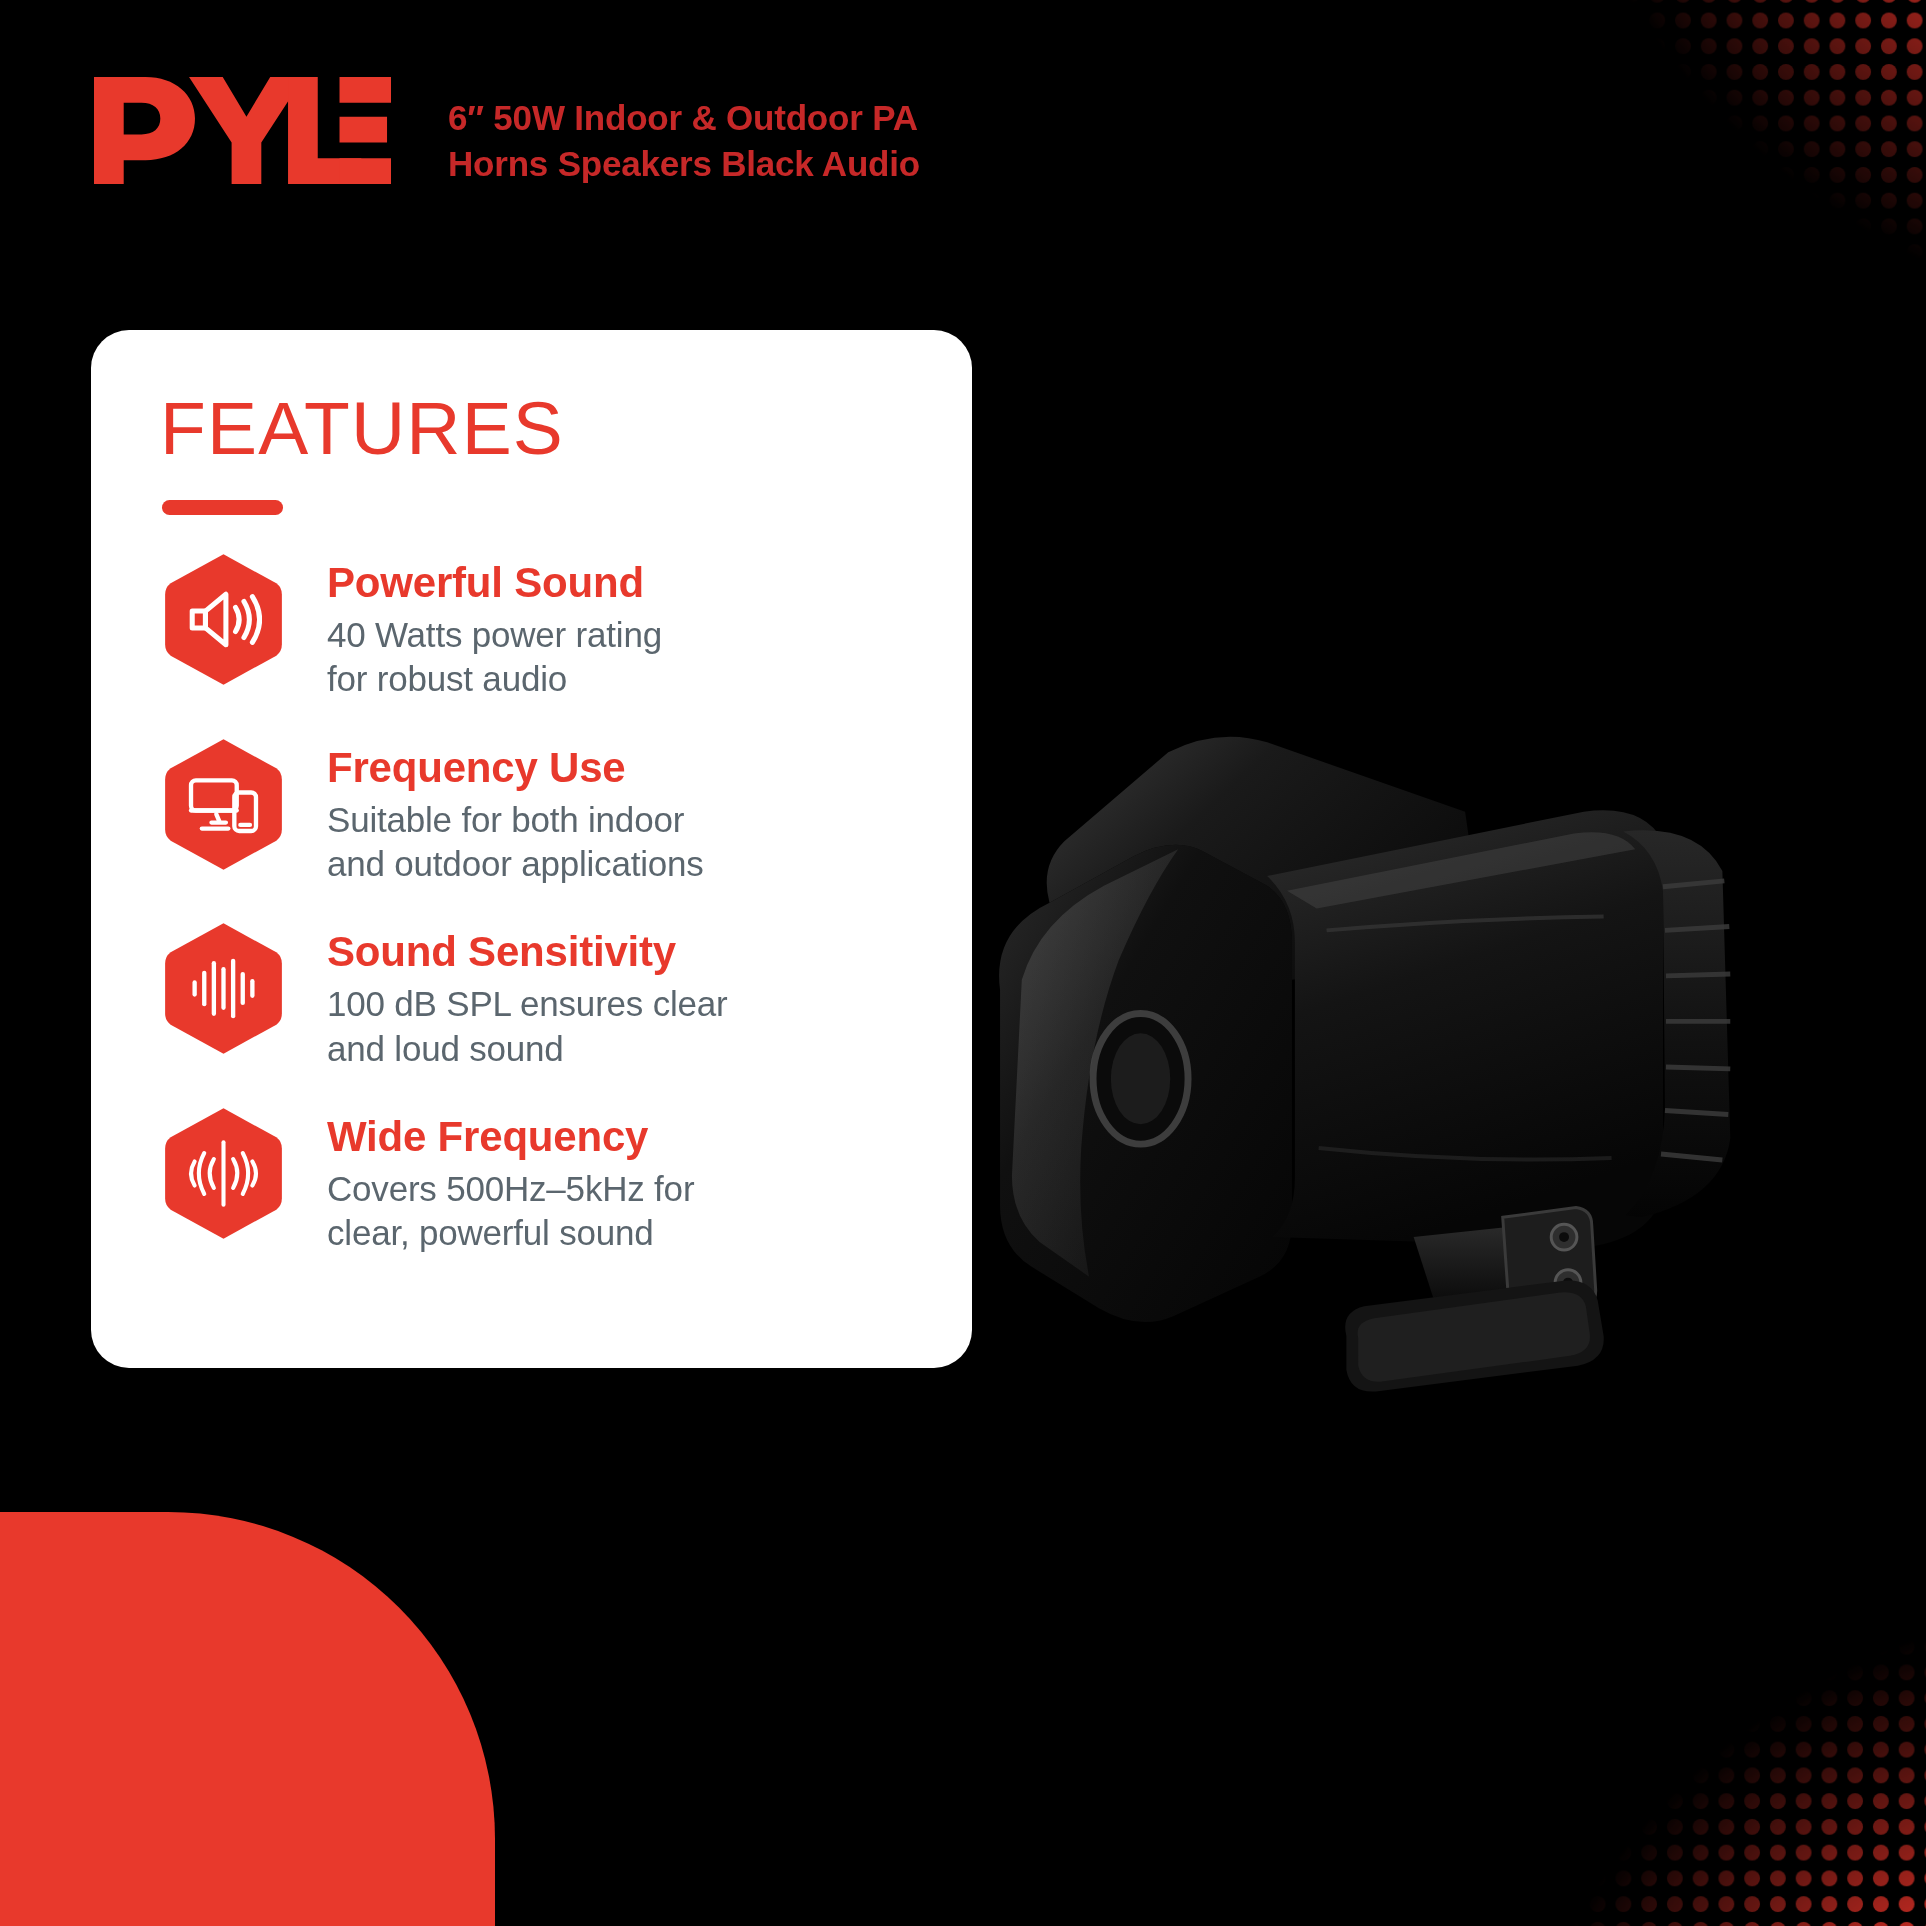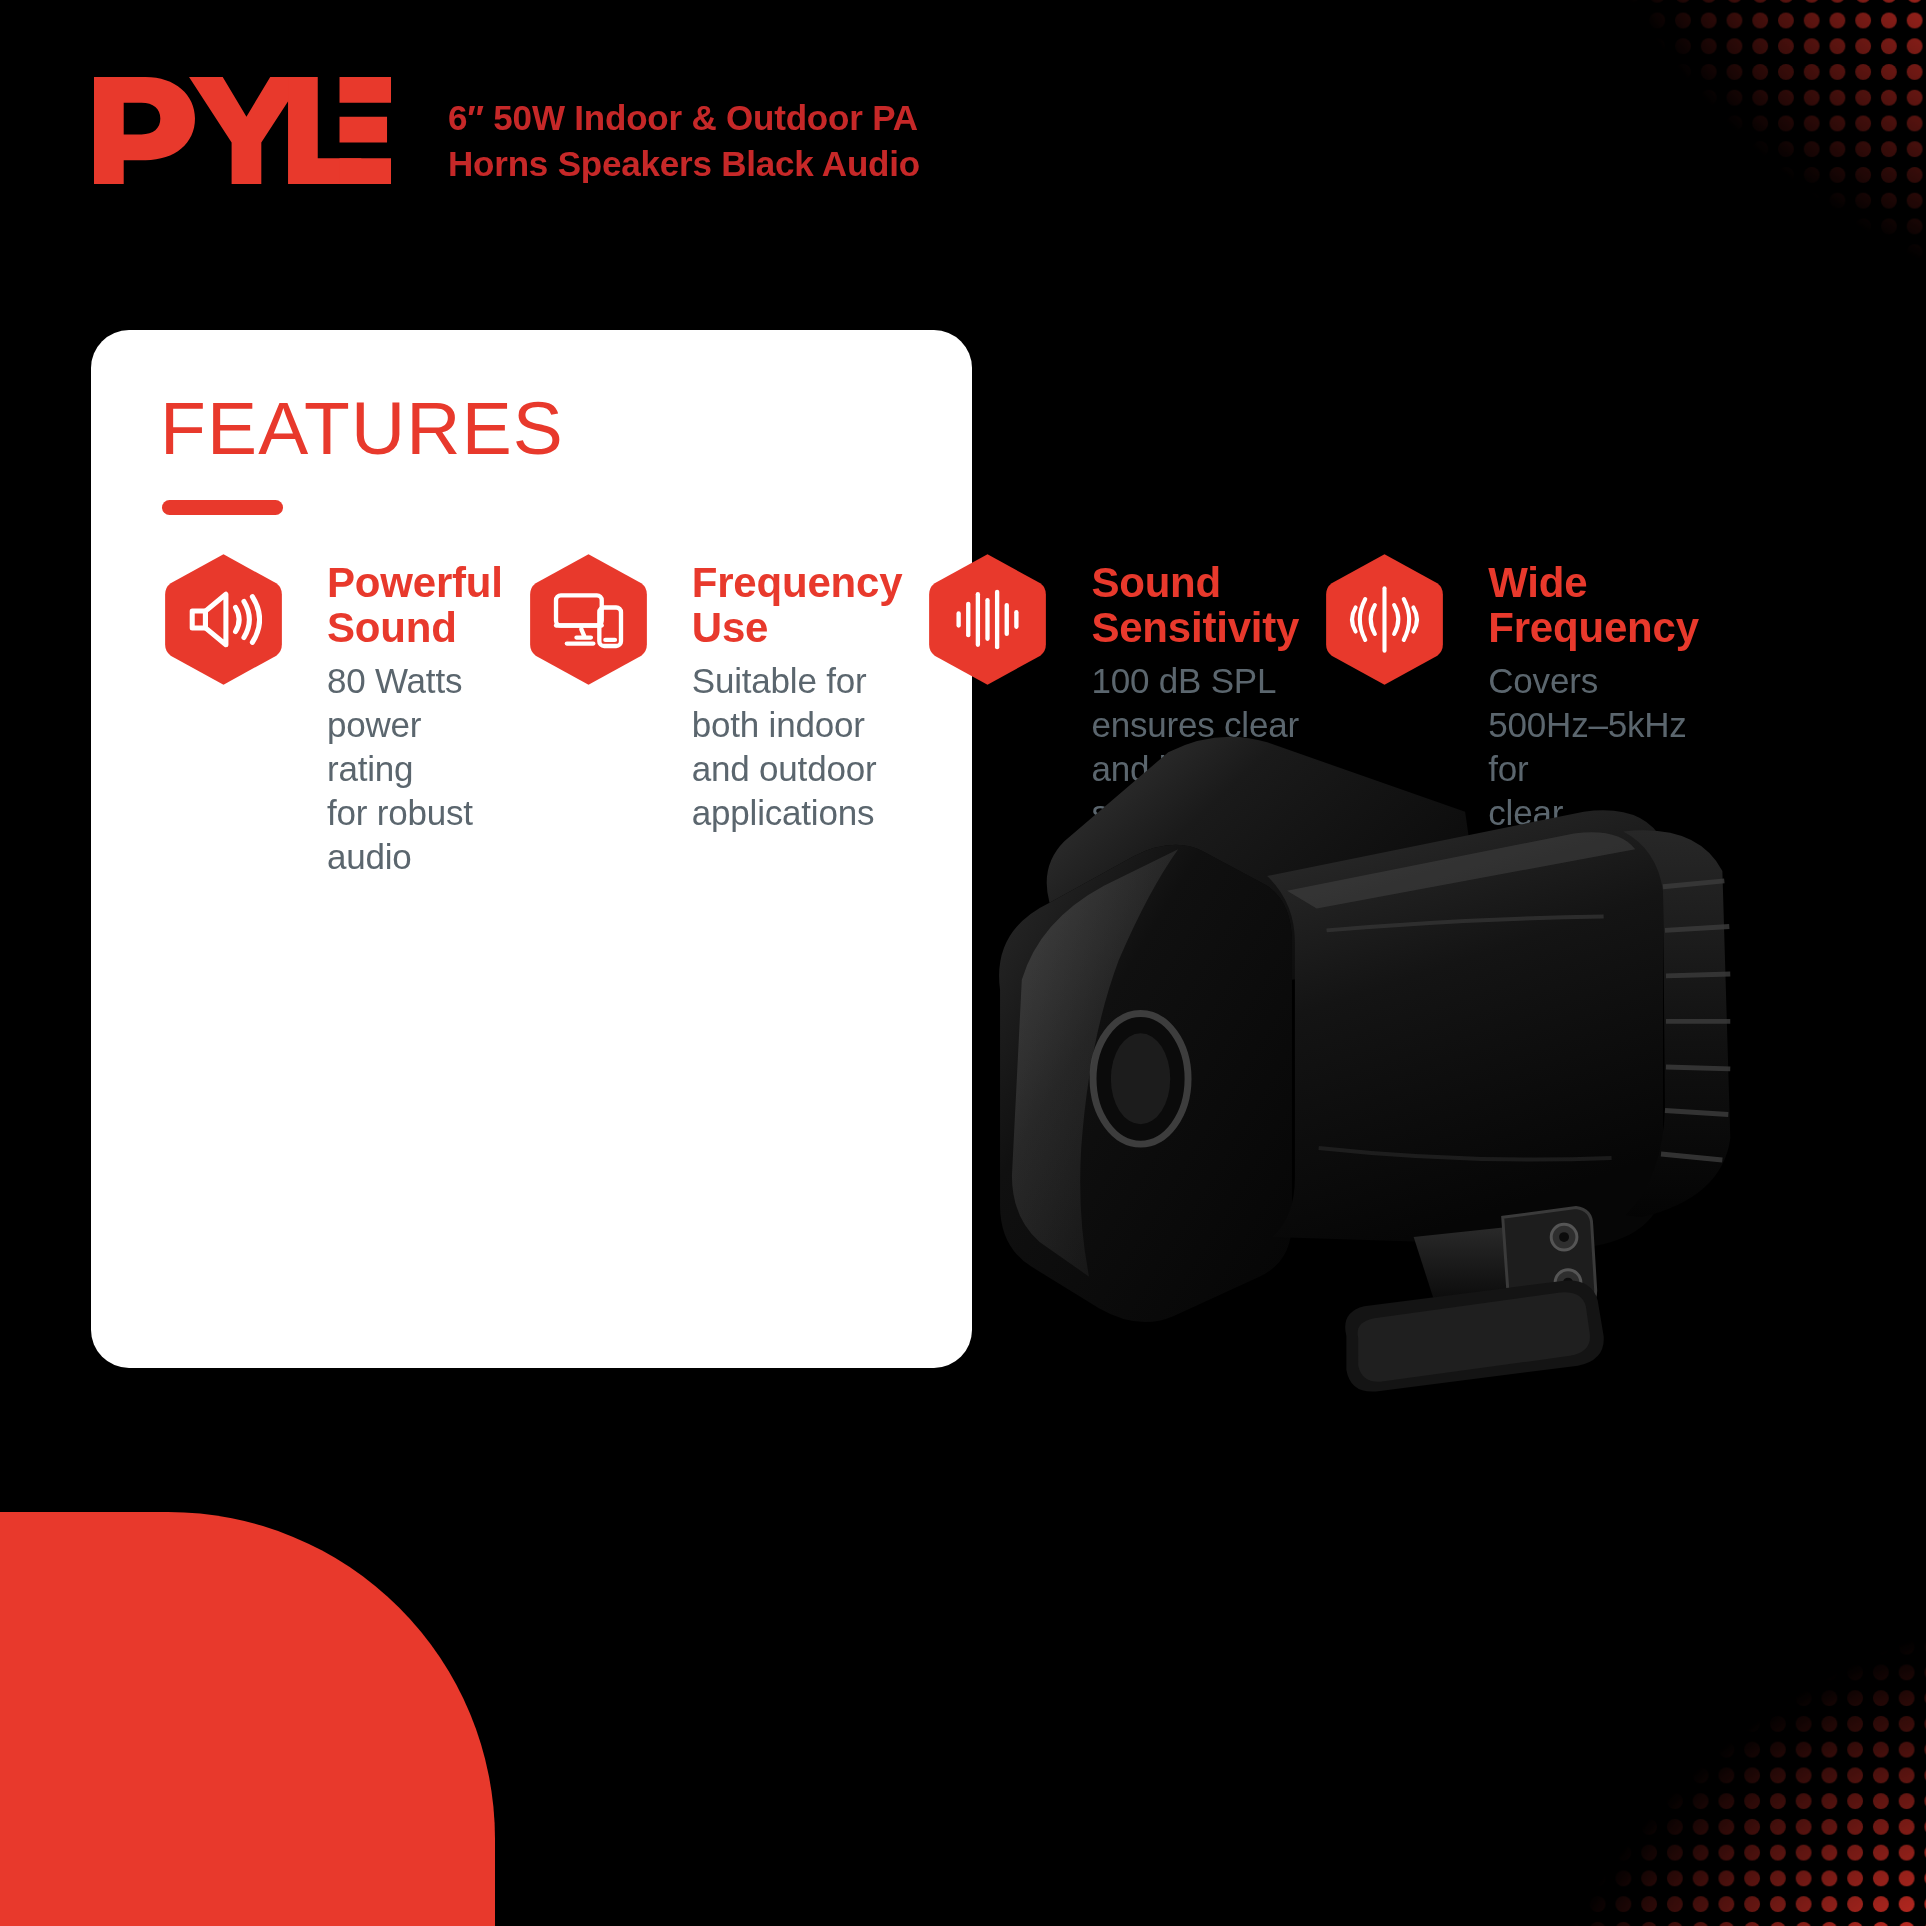--- a/index.html
+++ b/index.html
@@ -84,22 +84,22 @@
     width: 121px; height: 15px;
     background: #e8392c;
     border-radius: 8px;
   }
 
   #feature-list {
     position: absolute;
     left: 63px; top: 220px;
     width: 792px;
     display: flex;
-    flex-direction: row;
-    gap: 16px;
+    flex-direction: column;
+    gap: 33px;
   }
   .feature-item {
     display: flex;
     align-items: flex-start;
     gap: 34px;
   }
   .feature-icon-badge {
     position: relative;
     flex: none;
     width: 139px; height: 139px;
@@ -221,21 +221,21 @@
               <path d="M6 25 h11 v14 H6 z"></path>
               <path d="M17 25 L34 11 V53 L17 39 Z"></path>
               <path d="M42 22 q6 10 0 20"></path>
               <path d="M49 17 q9 15 0 30"></path>
               <path d="M56 13 q12 19 0 38"></path>
             </g>
           </svg>
         </div>
         <div class="feature-text">
           <div class="feature-title">Powerful Sound</div>
-          <div class="feature-desc">80 Watts power rating
+          <div class="feature-desc">40 Watts power rating
 for robust audio</div>
         </div>
       </div>
 
       <div class="feature-item">
         <div class="feature-icon-badge">
           <svg class="hexbg" viewBox="0 0 100 100" xmlns="http://www.w3.org/2000/svg">
             <path d="M50 3 L88 24 Q92 27 92 32 V68 Q92 73 88 76 L50 97 Q50 97 50 97 L12 76 Q8 73 8 68 V32 Q8 27 12 24 Z" fill="#e8392c"></path>
           </svg>
           <svg class="glyph" viewBox="0 0 64 64" xmlns="http://www.w3.org/2000/svg">

